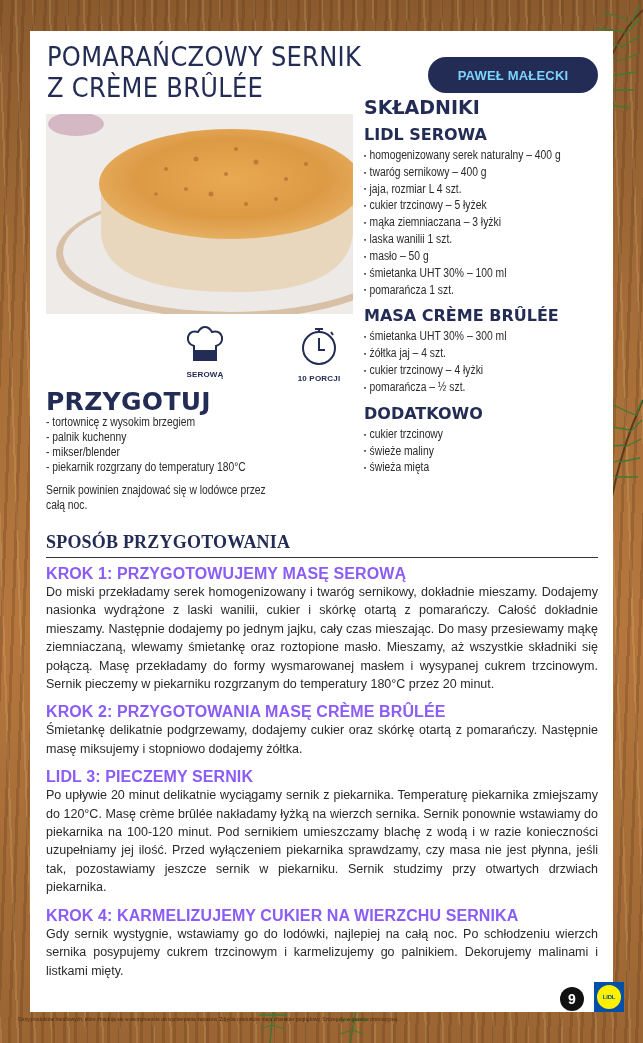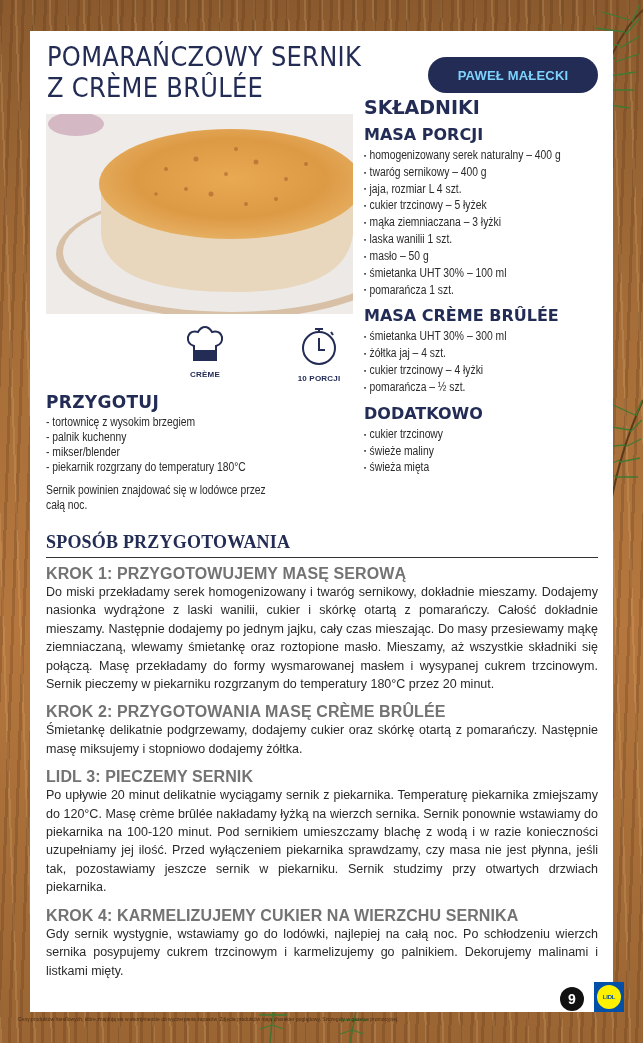--- a/index.html
+++ b/index.html
@@ -31,37 +31,37 @@
   .photo {
     position: absolute; left: 16px; top: 83px; width: 307px; height: 200px;
     overflow: hidden; background: #eeeae6;
   }
   .icons-row { position: absolute; left: 140px; top: 295px; width: 190px; height: 60px; }
   .icon-block { position: absolute; top: 0; width: 70px; text-align: center; }
   .icon-label { font-size: 8px; font-weight: bold; color: #232c55; margin-top: 4px; letter-spacing: 0.2px; }
 
   .sec-h { font-weight: 900; color: #232c55; margin: 0; }
   .prep { position: absolute; left: 16px; top: 360px; width: 310px; }
-  .prep h2 { font-size: 17px; line-height: 22px; letter-spacing: 0.3px; font-family: "DejaVu Sans", sans-serif; }
+  .prep h2 { font-size: 25px; line-height: 22px; letter-spacing: 0.3px; font-family: "DejaVu Sans", sans-serif; }
   .prep ul { list-style: none; margin: 2px 0 0 0; padding: 0; }
   .prep li, .prep p { font-size: 12px; line-height: 15px; color: #2a2a2a; transform: scaleX(0.86); transform-origin: left; white-space: nowrap; }
   .prep p { margin: 8px 0 0 0; }
 
   .ingr { position: absolute; left: 334px; top: 64px; width: 250px; }
   .ingr h2.main { font-size: 19px; line-height: 24px; font-family: "DejaVu Sans", sans-serif; }
   .ingr h3 { font-size: 16px; line-height: 20px; margin: 6px 0 2px 0; font-weight: bold; color: #232c55; font-family: "DejaVu Sans", sans-serif; }
   .ingr ul { list-style: none; margin: 0; padding: 0; }
   .ingr li { font-size: 12px; line-height: 16px; color: #2a2a2a; white-space: nowrap; transform: scaleX(0.86); transform-origin: left; }
   .ingr li::before { content: "\25AA"; font-size: 7px; margin-right: 4px; vertical-align: middle; color: #2a2a2a; }
   .ingr .group { margin-bottom: 8px; }
 
   .method { position: absolute; left: 16px; top: 500px; width: 552px; }
   .method h2 { font-size: 18px; line-height: 22px; font-family: Liberation Serif, serif; letter-spacing: 0.2px; }
   .method .rule { height: 1px; background: #333; margin: 4px 0 6px 0; }
-  .step h3 { margin: 0; font-size: 16px; line-height: 19px; color: #737373; font-weight: bold; letter-spacing: 0.1px; }
+  .step h3 { margin: 0; font-size: 16px; line-height: 19px; color: #8b5cf6; font-weight: bold; letter-spacing: 0.1px; }
   .step p { margin: 0 0 9px 0; font-size: 12.5px; line-height: 18.4px; color: #2a2a2a; text-align: justify; }
 
   .page-num {
     position: absolute; left: 530px; top: 956px; width: 24px; height: 24px; border-radius: 50%;
     background: #111; color: #fff; font-weight: bold; font-size: 14px;
     display: flex; align-items: center; justify-content: center;
   }
   .lidl {
     position: absolute; left: 594px; top: 982px; width: 30px; height: 30px; background: #0050aa;
     display: flex; align-items: center; justify-content: center;
@@ -139,21 +139,21 @@
       </g>
     </svg>
   </div>
 
   <div class="icons-row">
     <div class="icon-block" style="left:0">
       <svg width="40" height="36" viewBox="0 0 40 36">
         <path d="M9 20 Q2 18 3 11 Q5 4 13 6 Q16 1 20 1 Q24 1 27 6 Q35 4 37 11 Q38 18 31 20 L31 34 L9 34 Z" fill="none" stroke="#232c55" stroke-width="2"></path>
         <rect x="9" y="24" width="22" height="10" fill="#232c55"></rect>
       </svg>
-      <div class="icon-label">CRÈME</div>
+      <div class="icon-label">SEROWĄ</div>
     </div>
     <div class="icon-block" style="left:114px">
       <svg width="40" height="40" viewBox="0 0 40 40">
         <circle cx="20" cy="22" r="16" fill="none" stroke="#232c55" stroke-width="2"></circle>
         <line x1="16" y1="3" x2="24" y2="3" stroke="#232c55" stroke-width="2"></line>
         <line x1="20" y1="3" x2="20" y2="6" stroke="#232c55" stroke-width="2"></line>
         <line x1="32" y1="6" x2="34" y2="9" stroke="#232c55" stroke-width="2"></line>
         <polyline points="20,12 20,24 26,24" fill="none" stroke="#232c55" stroke-width="2"></polyline>
       </svg>
       <div class="icon-label">10 PORCJI</div>
@@ -170,21 +170,21 @@
     </ul>
     <p>
       <span>Sernik powinien znajdować się w lodówce przez</span><br>
       <span>całą noc.</span>
     </p>
   </div>
 
   <div class="ingr">
     <h2 class="sec-h main">SKŁADNIKI</h2>
     <div class="group">
-      <h3>MASA PORCJI</h3>
+      <h3>LIDL SEROWA</h3>
       <ul>
         <li>homogenizowany serek naturalny – 400 g</li>
         <li>twaróg sernikowy – 400 g</li>
         <li>jaja, rozmiar L    4 szt.</li>
         <li>cukier trzcinowy – 5 łyżek</li>
         <li>mąka ziemniaczana – 3 łyżki</li>
         <li>laska wanilii    1 szt.</li>
         <li>masło – 50 g</li>
         <li>śmietanka UHT 30% – 100 ml</li>
         <li>pomarańcza    1 szt.</li>

